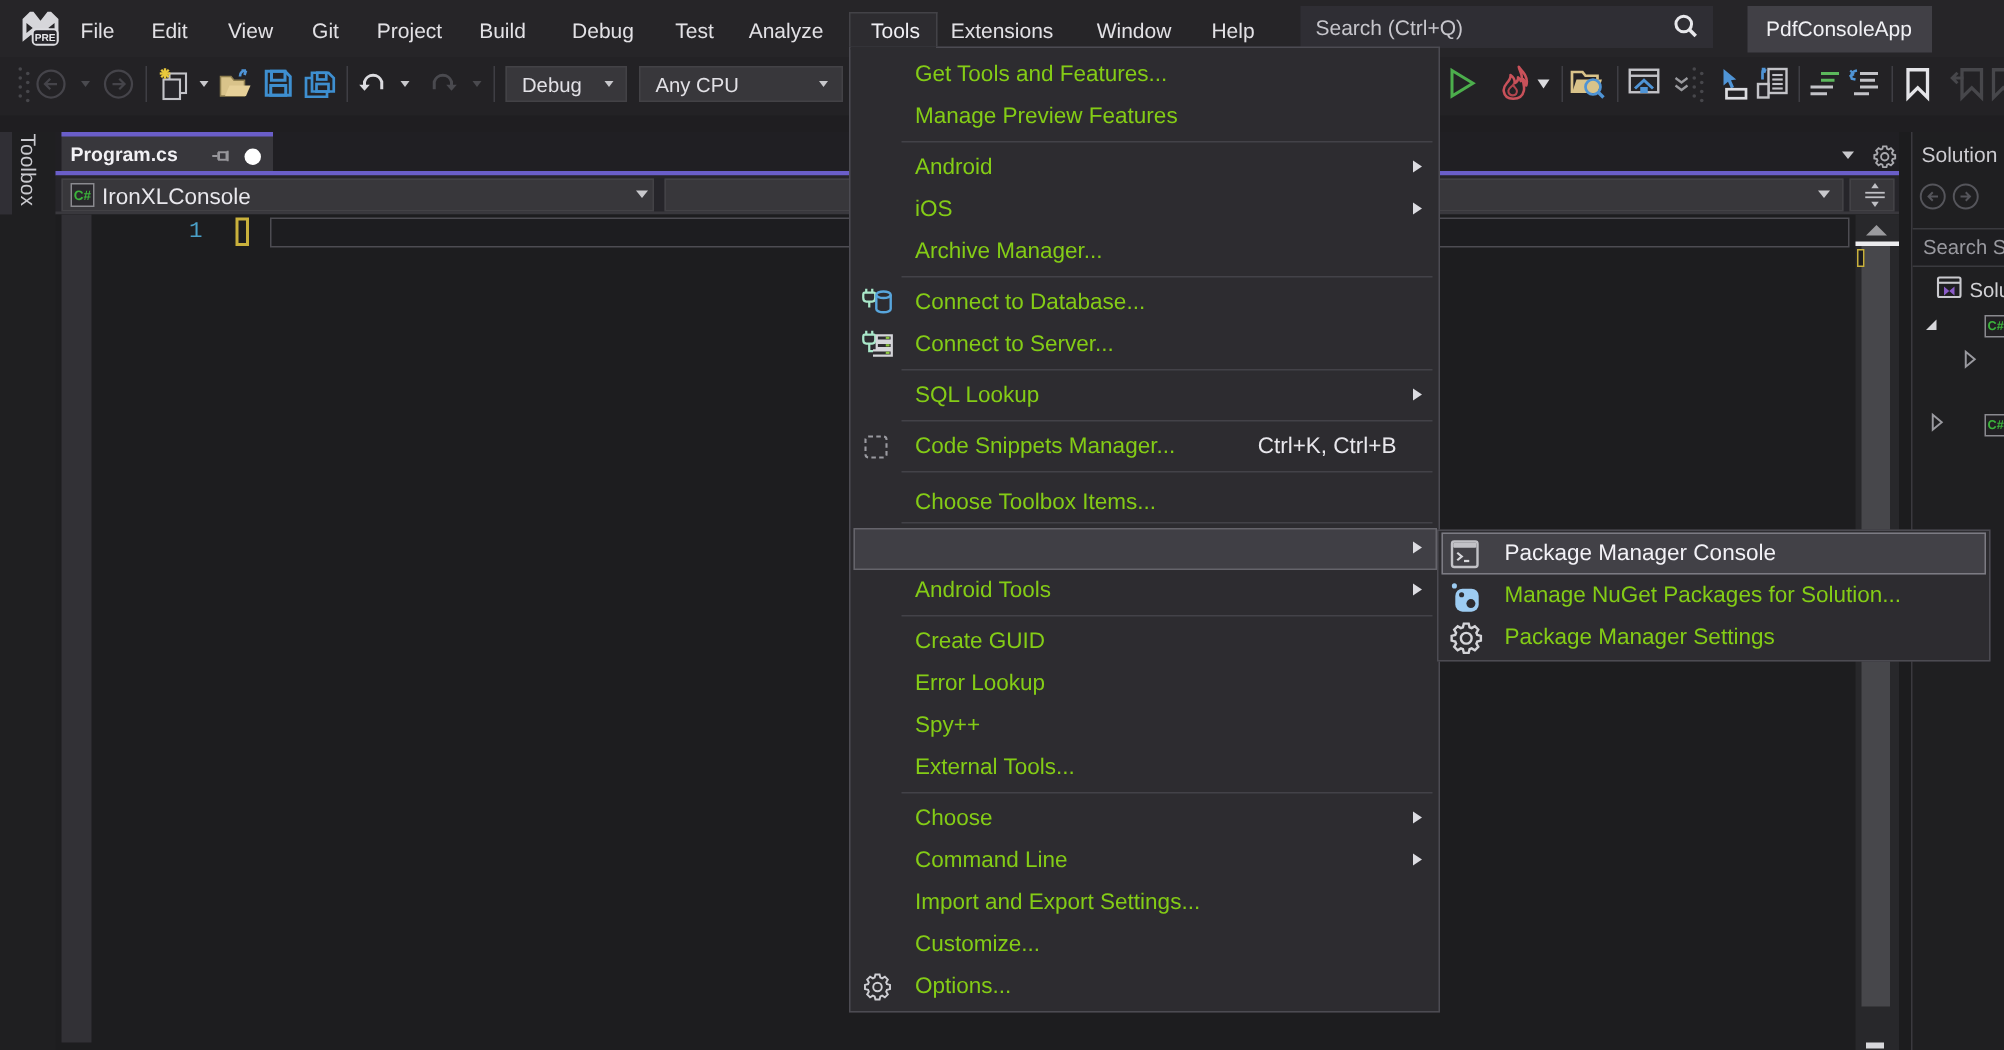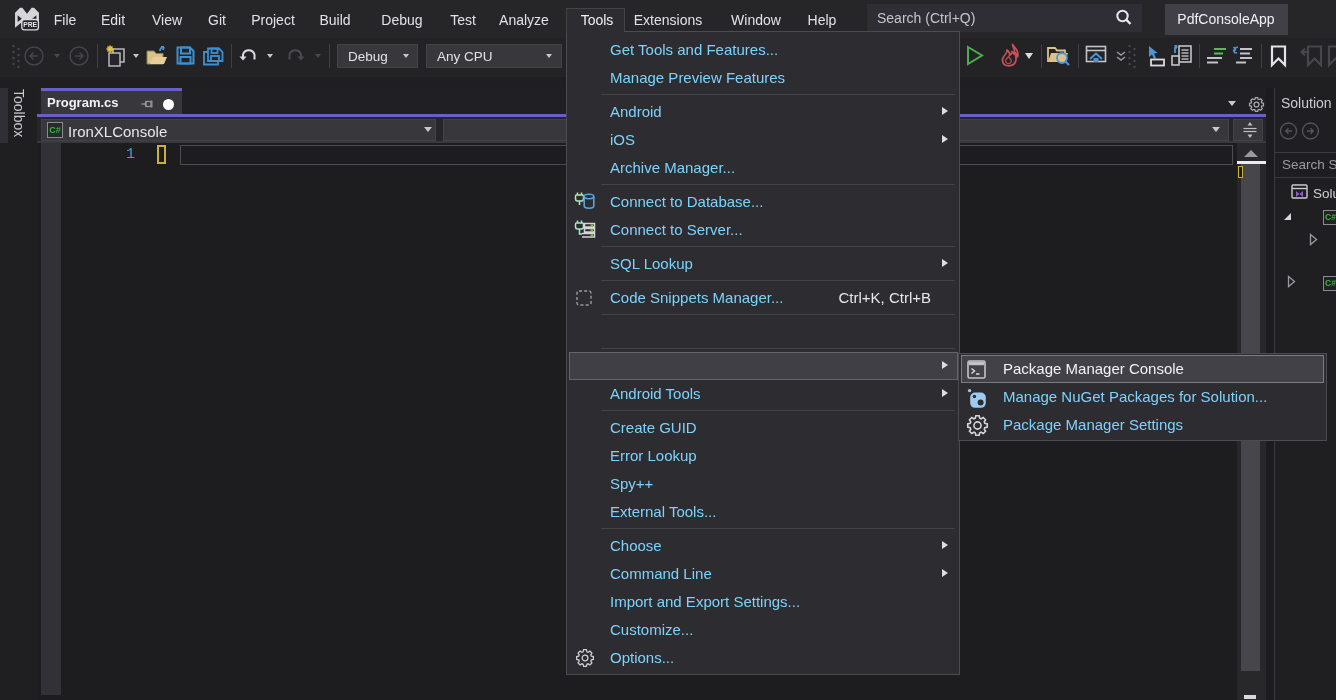--- a/index.html
+++ b/index.html
@@ -1,20 +1,20 @@
 <!DOCTYPE html>
 <html><head>
 <meta charset="utf-8">
 <style>
   html,body{margin:0;padding:0;}
   body{width:1336px;height:700px;background:#232225;font-family:"Liberation Sans",sans-serif;position:relative;overflow:hidden;}
   .abs{position:absolute;}
   .mi{position:absolute;top:9px;height:22px;line-height:22px;font-size:14px;color:#e2e1e5;transform:translateX(-50%);white-space:nowrap;}
   .pop{position:absolute;background:#2d2c30;border:1px solid #4c4b52;box-sizing:border-box;}
-  .pitem{position:absolute;left:43px;height:28px;line-height:28px;font-size:15px;color:#7dd3fc;white-space:nowrap;}
+  .pitem{position:absolute;left:43px;height:28px;line-height:28px;font-size:15px;color:#84cc16;white-space:nowrap;}
   .psep{position:absolute;left:34px;right:4px;height:1px;background:#434248;}
   .parr{position:absolute;width:0;height:0;border-left:6px solid #dcdce1;border-top:4.5px solid transparent;border-bottom:4.5px solid transparent;}
   .combo{position:absolute;background:#38373b;border:1px solid #434246;box-sizing:border-box;color:#e2e1e6;font-size:13.5px;}
   .caret{position:absolute;width:0;height:0;border-top:4px solid #c8c8cc;border-left:3.5px solid transparent;border-right:3.5px solid transparent;}
   .tsep{position:absolute;width:1px;top:44px;height:24px;background:#3f3e44;}
   svg{position:absolute;overflow:visible;}
 </style>
 </head>
 <body>
 
@@ -315,20 +315,21 @@
   <div class="psep" style="top:152px;"></div>
   <div class="pitem" style="top:156px;">Connect to Database...</div>
   <div class="pitem" style="top:184px;">Connect to Server...</div>
   <div class="psep" style="top:214px;"></div>
   <div class="pitem" style="top:218px;">SQL Lookup</div>
     <div class="parr" style="left:375px;top:227px;"></div>
   <div class="psep" style="top:248px;"></div>
   <div class="pitem" style="top:252px;">Code Snippets Manager...</div>
   <div class="pitem" style="top:252px;left:auto;right:28px;color:#e8e7ec;">Ctrl+K, Ctrl+B</div>
   <div class="psep" style="top:282px;"></div>
+  <div class="pitem" style="top:289px;">Choose Toolbox Items...</div>
   <div class="psep" style="top:316px;"></div>
   <div class="abs" style="left:2px;top:320px;width:389px;height:28px;background:#403f45;border:1px solid #65646b;box-sizing:border-box;"></div>
     <div class="parr" style="left:375px;top:329px;"></div>
   <div class="pitem" style="top:348px;">Android Tools</div>
     <div class="parr" style="left:375px;top:357px;"></div>
   <div class="psep" style="top:378px;"></div>
   <div class="pitem" style="top:382px;">Create GUID</div>
   <div class="pitem" style="top:410px;">Error Lookup</div>
   <div class="pitem" style="top:438px;">Spy++</div>
   <div class="pitem" style="top:466px;">External Tools...</div>

